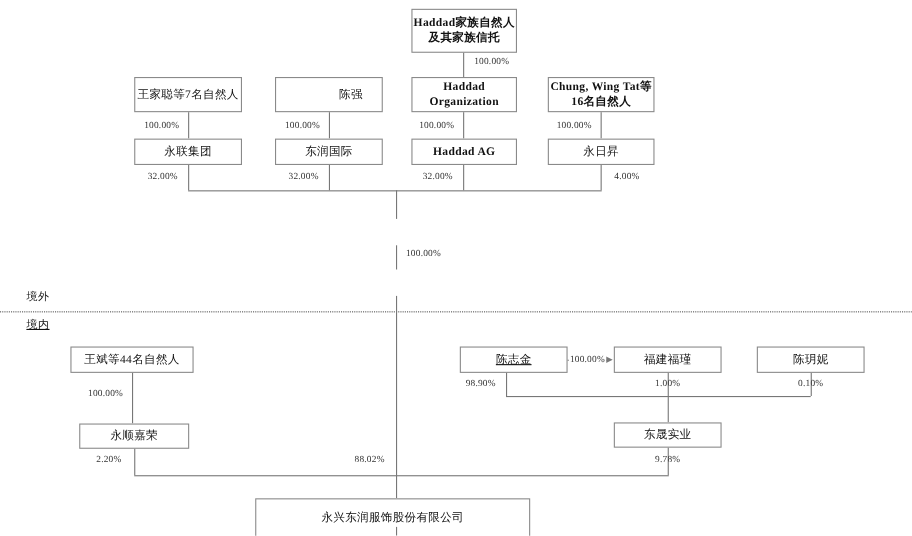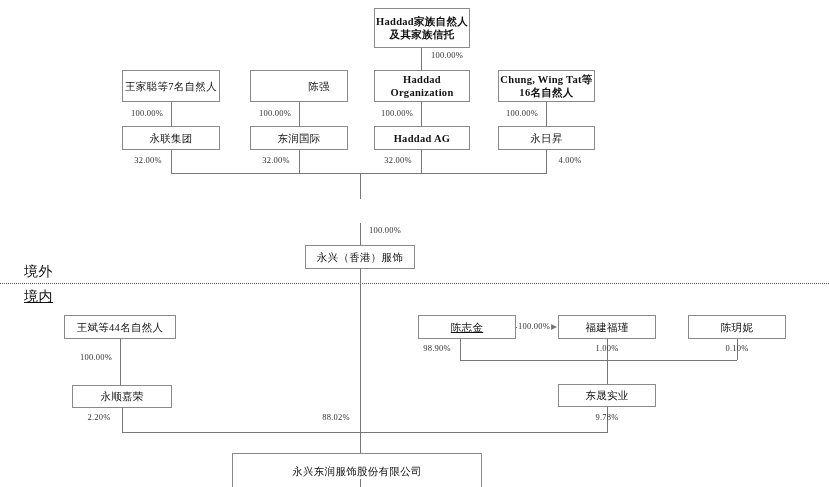--- a/index.html
+++ b/index.html
@@ -7,21 +7,21 @@
   #chart{position:relative;width:829px;height:487px;overflow:hidden;border-radius:17px;}
   .node{position:absolute;box-sizing:border-box;border:1px solid #8a8a8a;background:#fff;
         display:flex;align-items:center;justify-content:center;text-align:center;
         font-size:10.5px;line-height:13px;letter-spacing:.3px;color:#111;}
   .node.bold{font-weight:bold;}
   .pct{position:absolute;font-size:8.5px;color:#333;white-space:nowrap;
        font-family:"Liberation Serif","DejaVu Serif",serif;letter-spacing:.2px;}
   .pct.center{transform:translateX(-50%);}
   .vline{position:absolute;width:1px;background:#777;}
   .hline{position:absolute;height:1px;background:#777;}
-  .zone{position:absolute;font-size:14px;color:#111;letter-spacing:.5px;}
+  .zone{position:absolute;font-size:10px;color:#111;letter-spacing:.5px;}
   .dotted{position:absolute;left:0;width:829px;height:1px;
           border-top:1.5px dotted #555;}
   .arrowhead{position:absolute;width:0;height:0;border-top:3.5px solid transparent;
              border-bottom:3.5px solid transparent;border-left:6px solid #777;}
 </style>
 </head>
 <body>
 
 <div id="chart">
 
@@ -62,21 +62,20 @@
 
   <div class="vline" style="left:546px;top:150px;height:23px;"></div>
   <div class="pct center" style="left:570px;top:155px;">4.00%</div>
 
   <div class="hline" style="left:171px;top:173px;width:376px;"></div>
   <div class="vline" style="left:360px;top:173px;height:26px;"></div>
 
   <div class="vline" style="left:360px;top:223px;height:22px;"></div>
   <div class="pct center" style="left:385px;top:225px;">100.00%</div>
 
-  <div class="node" style="left:305px;top:245px;width:110px;height:24px;">永兴（香港）服饰</div>
 
   <div class="zone" style="left:24px;top:263px;">境外</div>
   <div class="dotted" style="top:283px;"></div>
   <div class="zone" style="left:24px;top:288px;text-decoration:underline;">境内</div>
 
   <div class="vline" style="left:360px;top:269px;height:163px;"></div>
 
   <div class="node" style="left:64px;top:315px;width:112px;height:24px;">王斌等44名自然人</div>
   <div class="vline" style="left:120px;top:339px;height:46px;"></div>
   <div class="pct center" style="left:96px;top:352px;">100.00%</div>

